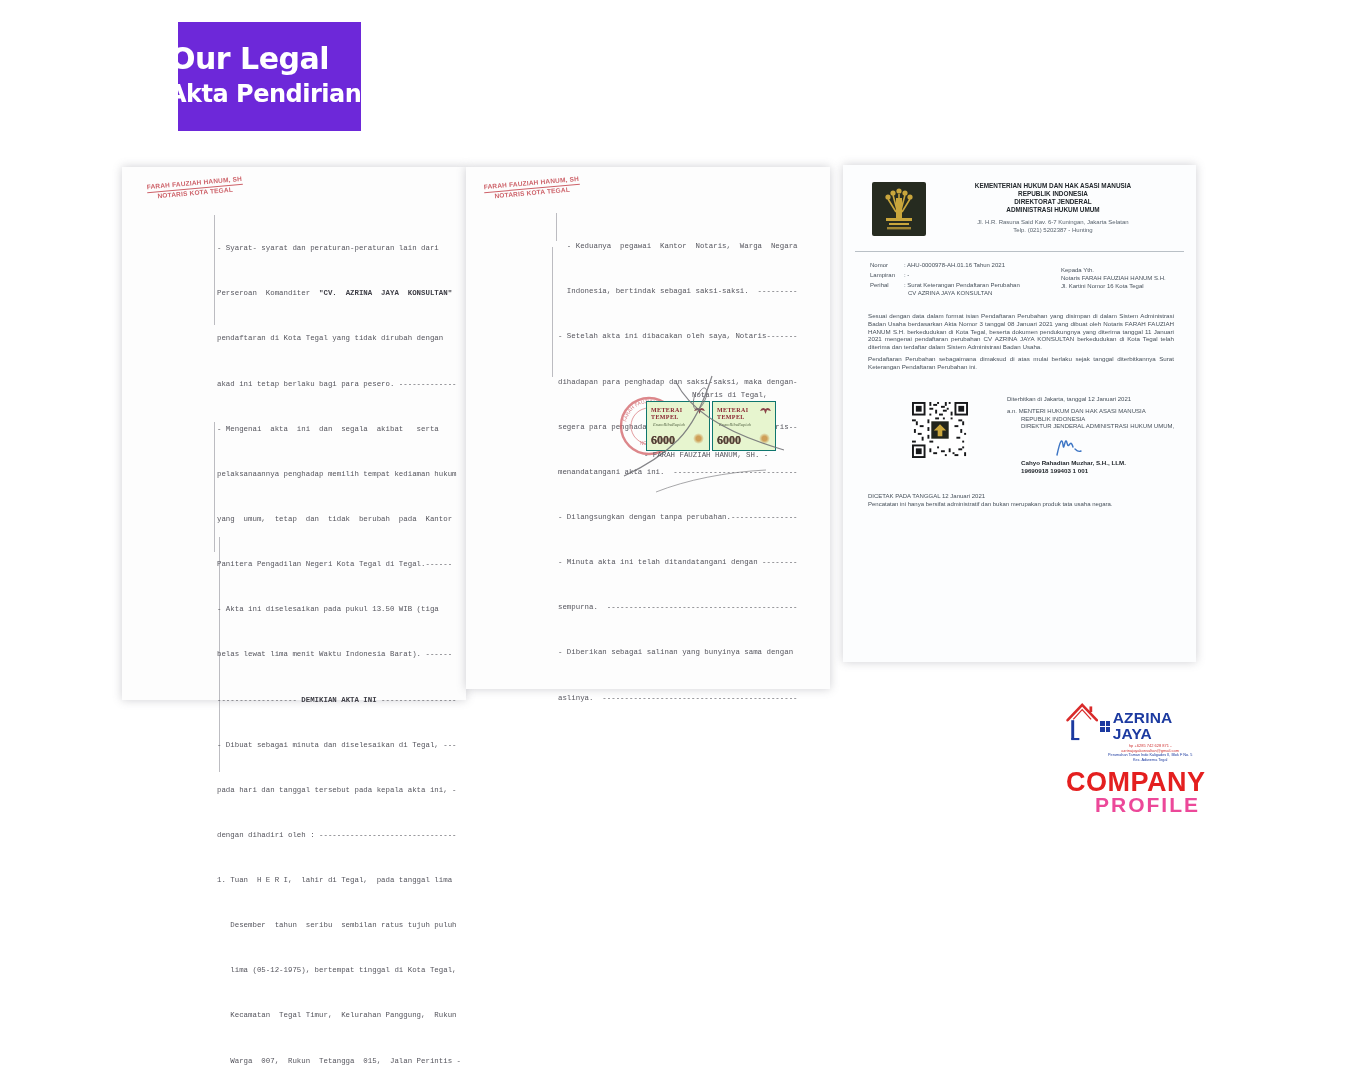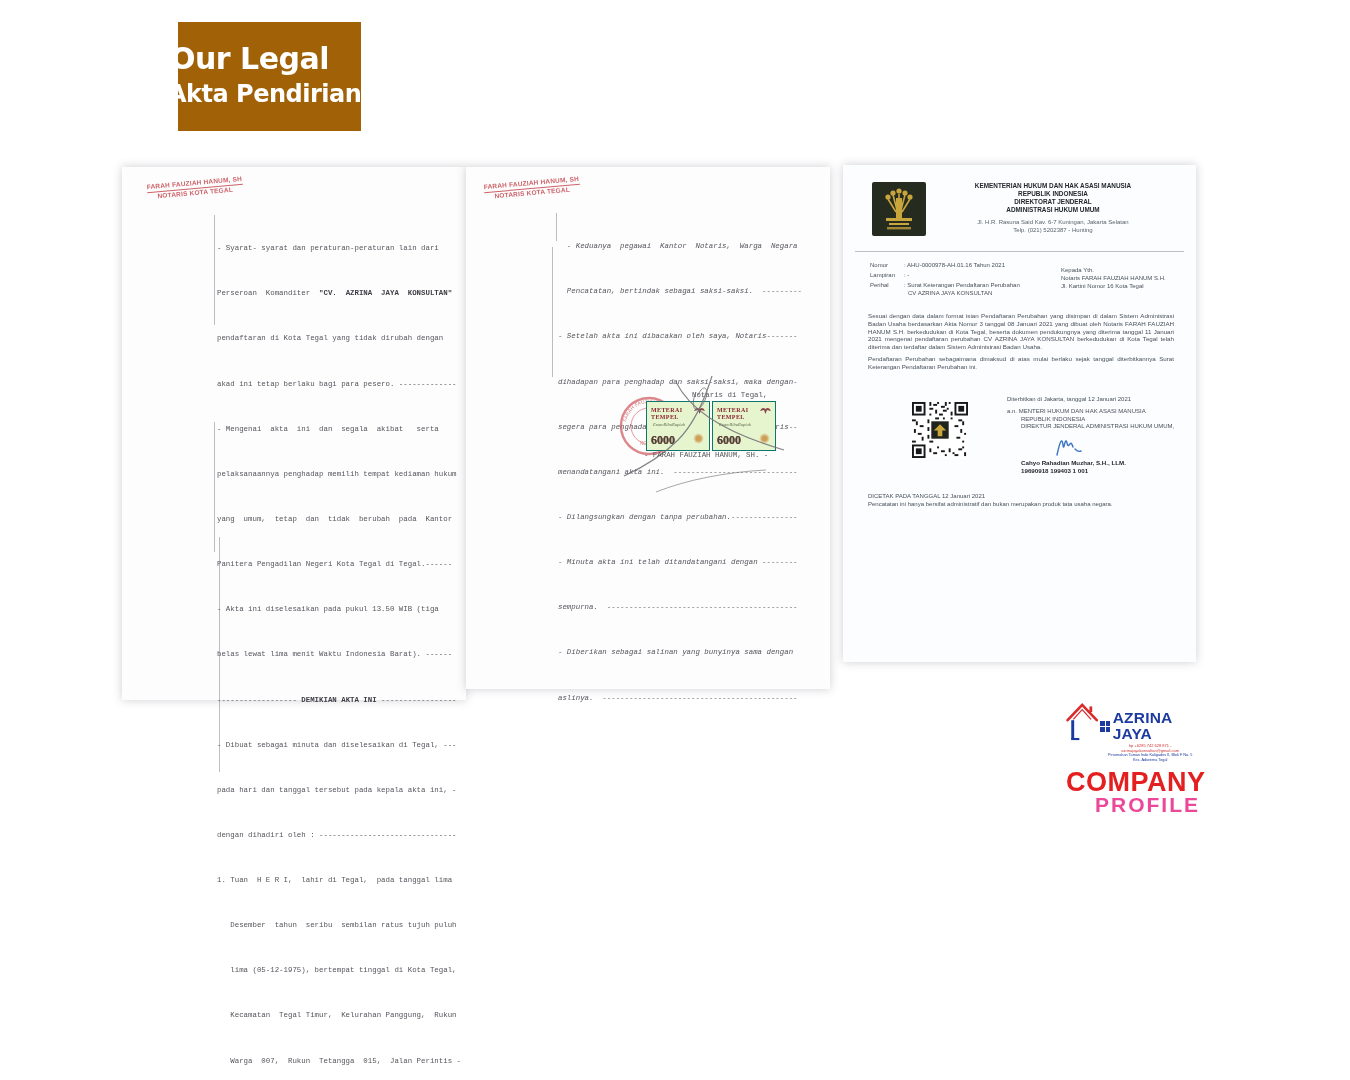--- a/index.html
+++ b/index.html
@@ -1,20 +1,20 @@
 <!DOCTYPE html>
 <html><head>
 <meta charset="utf-8">
 <style>
   html,body{margin:0;padding:0;background:#fff;}
   .canvas{position:relative;width:1350px;height:1080px;background:#ffffff;overflow:hidden;
           font-family:"Liberation Sans",sans-serif;}
 
   
-  .banner{position:absolute;left:178px;top:22px;width:183px;height:109px;background:#a16207;
+  .banner{position:absolute;left:178px;top:22px;width:183px;height:109px;background:#6d28d9;
           overflow:hidden;color:#fff;}
   .banner .l1{font:800 30px/34px "DejaVu Sans",sans-serif;white-space:nowrap;margin:20px 0 0 -8px;letter-spacing:-.5px;}
   .banner .l2{font:800 24px/28px "DejaVu Sans",sans-serif;white-space:nowrap;margin:4px 0 0 -10px;letter-spacing:-.5px;}
 
   
   .page{position:absolute;background:#fdfdfd;box-shadow:0 0 9px rgba(110,110,120,.33);}
   .nstamp{position:absolute;transform:rotate(-5deg);color:#c9545c;text-align:center;
           font:bold 6.5px/8px "Liberation Sans",sans-serif;letter-spacing:.2px;opacity:.92;}
   .nstamp .u{border-bottom:.5px solid #c9545c;padding-bottom:1px;display:inline-block;}
   .doctext{position:absolute;font-family:"Liberation Mono","DejaVu Sans Mono",monospace;
@@ -122,23 +122,23 @@
     </div>
   </div>
 
   <div class="page" style="left:466px;top:167px;width:364px;height:522px;">
     <div class="nstamp" style="left:18px;top:12px;">
       <span class="u">FARAH FAUZIAH HANUM, SH</span><br>
       <span>NOTARIS KOTA TEGAL</span>
     </div>
     <div class="marginbar" style="left:90px;top:46px;height:28px;"></div>
     <div class="marginbar" style="left:86px;top:80px;height:130px;"></div>
-    <div class="doctext" style="left:92px;top:42px;width:250px;font-style:italic;">
+    <div class="doctext" style="left:92px;top:42px;width:250px;">
       <div>  - Keduanya  pegawai  Kantor  Notaris,  Warga  Negara</div>
-      <div>  Pencatatan, bertindak sebagai saksi-saksi.  ---------</div>
+      <div>  Indonesia, bertindak sebagai saksi-saksi.  ---------</div>
       <div>- Setelah akta ini dibacakan oleh saya, Notaris-------</div>
       <div>dihadapan para penghadap dan saksi-saksi, maka dengan-</div>
       <div>segera para penghadap, saksi-saksi dan saya, Notaris--</div>
       <div>menandatangani akta ini.  ----------------------------</div>
       <div>- Dilangsungkan dengan tanpa perubahan.---------------</div>
       <div>- Minuta akta ini telah ditandatangani dengan --------</div>
       <div>sempurna.  -------------------------------------------</div>
       <div>- Diberikan sebagai salinan yang bunyinya sama dengan</div>
       <div>aslinya.  --------------------------------------------</div>
     </div>

